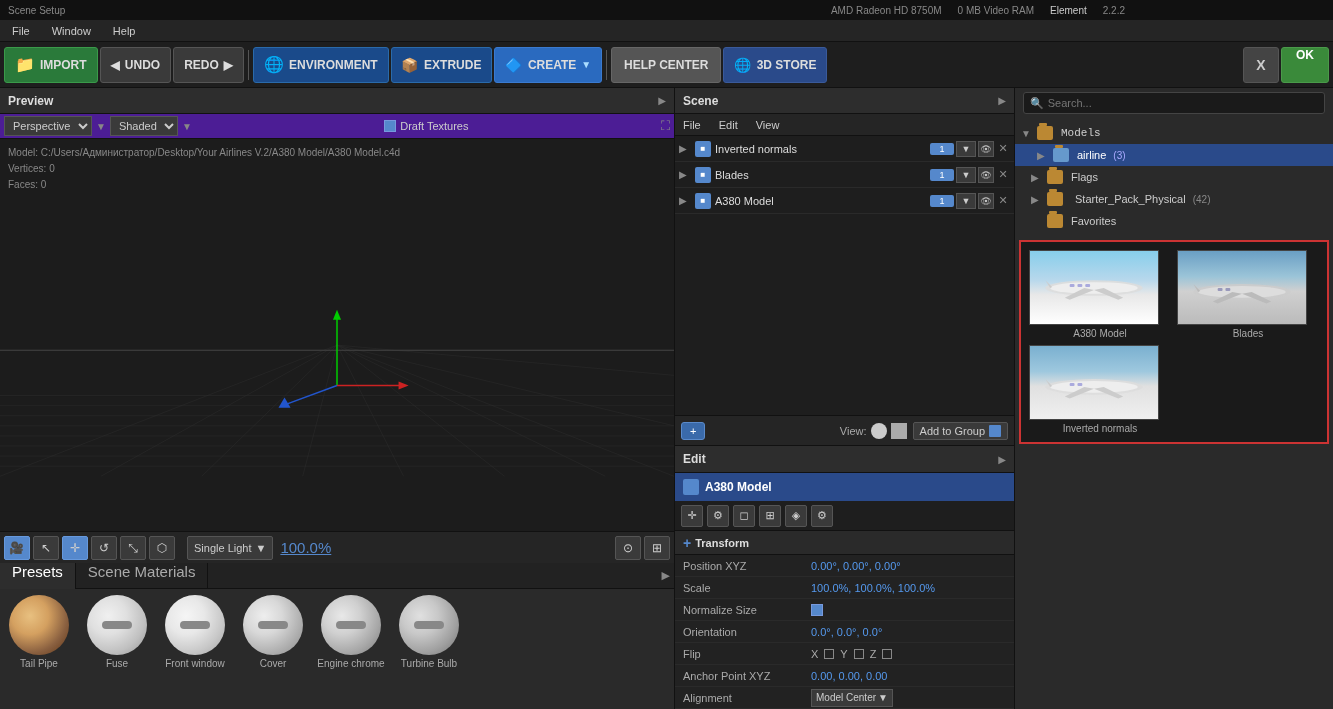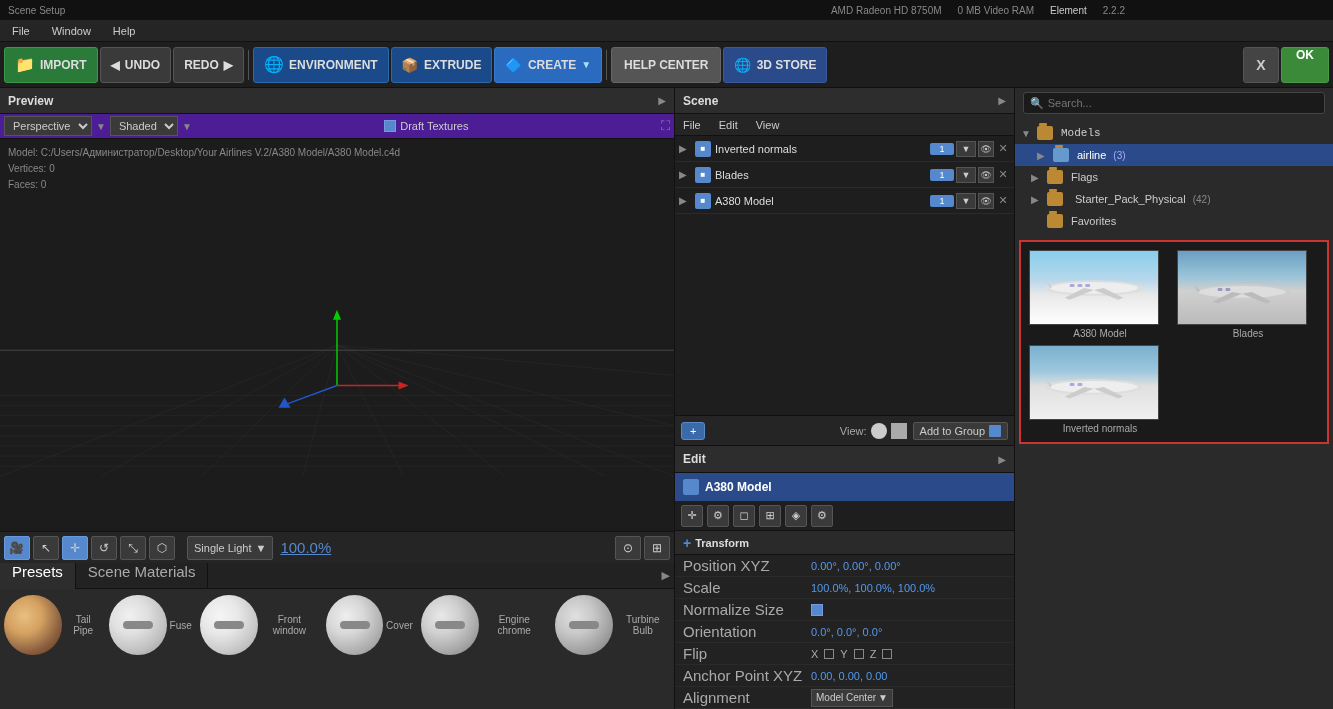--- a/index.html
+++ b/index.html
@@ -35,21 +35,21 @@
     
     .vp-bottom { display: flex; align-items: center; background: #252525; height: 32px; padding: 0 4px; gap: 3px; border-top: 1px solid #111; }
     .vp-tool-btn { background: #3a3a3a; border: 1px solid #555; border-radius: 2px; width: 26px; height: 24px; display: flex; align-items: center; justify-content: center; cursor: pointer; color: #ccc; font-size: 12px; }
     .vp-tool-btn.active { background: #5588cc; border-color: #6699dd; }
     .light-select { display: flex; align-items: center; background: #3a3a3a; border: 1px solid #555; border-radius: 2px; height: 24px; padding: 0 6px; cursor: pointer; color: #ccc; gap: 4px; }
     .zoom-label { color: #5588cc; font-size: 15px; text-decoration: underline; cursor: pointer; }
     .bottom-tabs { display: flex; background: #222; border-bottom: 1px solid #111; height: 26px; align-items: center; gap: 0; }
     .bottom-tab { padding: 0 12px; height: 26px; display: flex; cursor: pointer; font-size: 15px; color: #aaa; border-right: 1px solid #111; }
     .bottom-tab.active { color: #fff; background: #2d2d2d; }
     .bottom-content { padding: 4px; display: flex; gap: 8px; overflow-x: auto; height: 120px; align-items: flex-start; padding-top: 6px; }
-    .material-item { display: flex; flex-direction: row; align-items: center; gap: 3px; cursor: pointer; min-width: 70px; }
+    .material-item { display: flex; flex-direction: column; align-items: center; gap: 3px; cursor: pointer; min-width: 70px; }
     .material-ball { width: 60px; height: 60px; border-radius: 50%; cursor: pointer; }
     .material-label { font-size: 10px; color: #aaa; text-align: center; }
 
     
     .center-panel { width: 340px; display: flex; flex-direction: column; border-right: 1px solid #111; }
     .scene-header { background: #2d2d2d; height: 26px; display: flex; align-items: center; padding: 0 8px; border-bottom: 1px solid #111; }
     .scene-menubar { display: flex; align-items: center; background: #252525; height: 22px; padding: 0 4px; gap: 10px; border-bottom: 1px solid #111; }
     .scene-menu-item { font-size: 11px; color: #ccc; cursor: pointer; padding: 2px 4px; }
 
     
@@ -81,21 +81,21 @@
     
     .props-panel { background: #222; overflow-y: auto; max-height: 200px; }
     .model-title-row { display: flex; align-items: center; background: #2a4a8a; height: 28px; padding: 0 8px; gap: 6px; }
     .model-icon { width: 16px; height: 16px; background: #5588cc; border-radius: 2px; }
     .model-title { font-size: 12px; color: #fff; font-weight: bold; }
 
     .props-tabs { display: flex; align-items: center; background: #1e1e1e; height: 30px; padding: 0 6px; gap: 4px; border-bottom: 1px solid #111; }
     .prop-tab-btn { width: 22px; height: 22px; background: #3a3a3a; border: 1px solid #555; border-radius: 2px; display: flex; align-items: center; justify-content: center; cursor: pointer; font-size: 11px; color: #ccc; }
 
     .prop-row { display: flex; align-items: center; height: 22px; padding: 0 8px; border-bottom: 1px solid #2a2a2a; gap: 8px; }
-    .prop-label { width: 120px; color: #aaa; font-size: 15px; }
+    .prop-label { width: 120px; color: #aaa; font-size: 11px; }
     .prop-value { color: #5599ee; font-size: 11px; cursor: pointer; }
     .prop-checkbox { width: 12px; height: 12px; background: #5588cc; border: 1px solid #7799dd; display: inline-block; }
 
     
     .transform-header { display: flex; align-items: center; background: #2a2a2a; height: 24px; padding: 0 8px; gap: 4px; border-bottom: 1px solid #111; }
     .transform-plus { color: #5588cc; font-size: 14px; font-weight: bold; cursor: pointer; }
     .transform-title { font-size: 11px; color: #ddd; font-weight: bold; }
 
     
     .right-panel { width: 318px; display: flex; flex-direction: column; }

